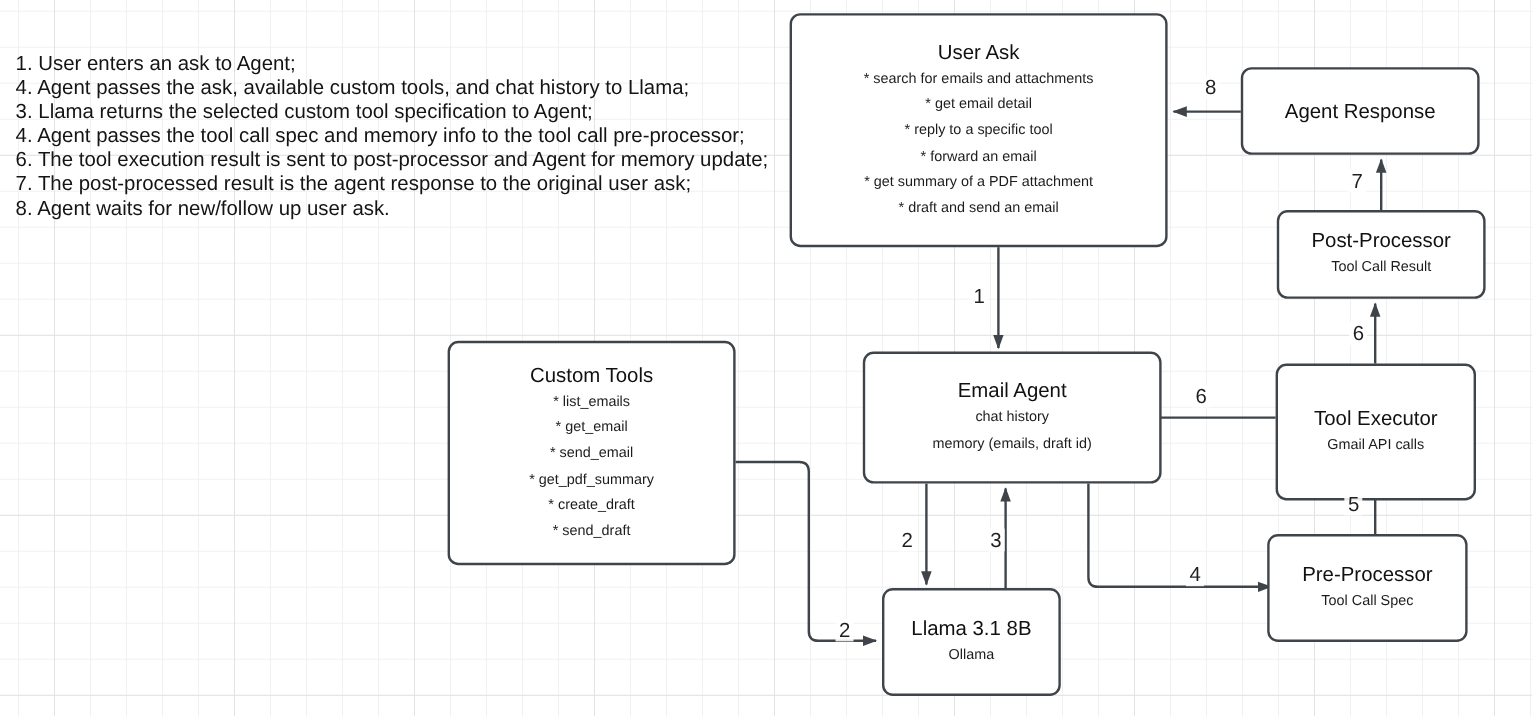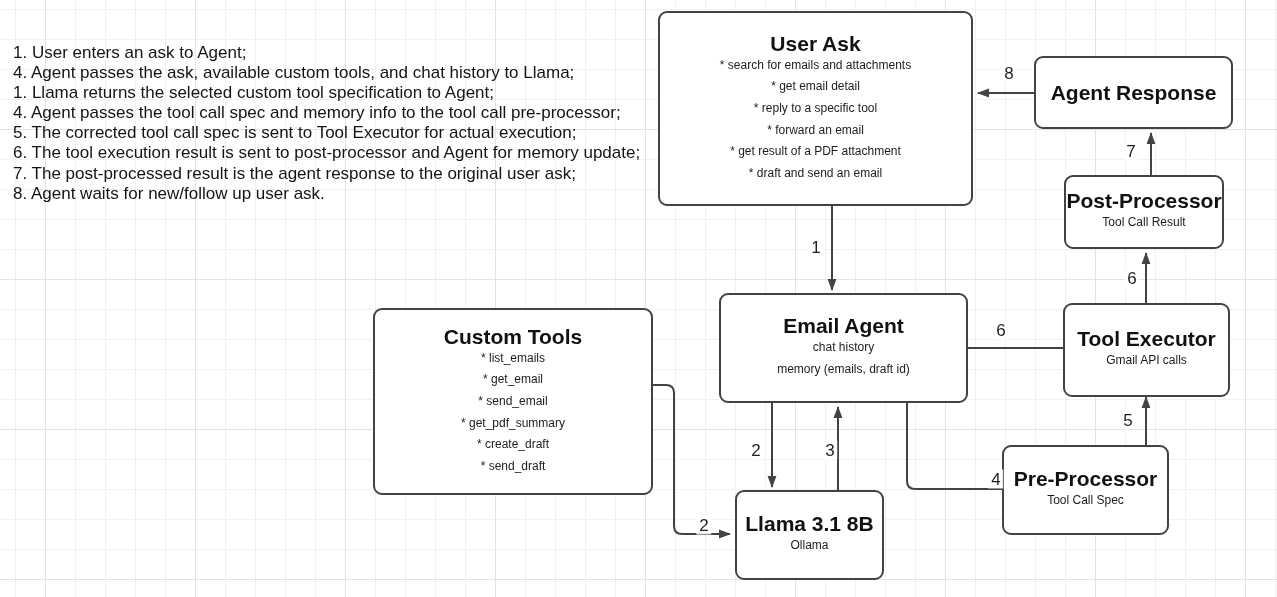--- a/index.html
+++ b/index.html
@@ -48,22 +48,22 @@
     background: #ffffff;
     border: 2px solid #3e444a;
     border-radius: 9px;
     display: flex;
     flex-direction: column;
     align-items: center;
     justify-content: center;
     text-align: center;
   }
   .node-title {
-    font-weight: bold;
-    font-size: 21px;
+    font-weight: normal;
+    font-size: 17px;
     line-height: 22px;
     color: #111111;
   }
   .node-line {
     font-size: 12px;
     line-height: 21.6px;
     color: #1c1c1c;
   }
   .edge-label {
     position: absolute;
@@ -76,23 +76,22 @@
   }
 </style>
 </head>
 <body>
 
 <div class="canvas">
 
   <div class="instructions">
     <div class="instr-line">1. User enters an ask to Agent;</div>
     <div class="instr-line">4. Agent passes the ask, available custom tools, and chat history to Llama;</div>
-    <div class="instr-line">1. Llama returns the selected custom tool specification to Agent;</div>
+    <div class="instr-line">3. Llama returns the selected custom tool specification to Agent;</div>
     <div class="instr-line">4. Agent passes the tool call spec and memory info to the tool call pre-processor;</div>
-    <div class="instr-line">5. The corrected tool call spec is sent to Tool Executor for actual execution;</div>
     <div class="instr-line">6. The tool execution result is sent to post-processor and Agent for memory update;</div>
     <div class="instr-line">7. The post-processed result is the agent response to the original user ask;</div>
     <div class="instr-line">8. Agent waits for new/follow up user ask.</div>
   </div>
 
   <svg class="edges-svg" viewBox="0 0 1277 597">
     <defs>
       <marker id="arrow" markerUnits="userSpaceOnUse" markerWidth="13" markerHeight="11" refX="11" refY="5" orient="auto">
         <path d="M0,0.6 L12,5 L0,9.4 Z" fill="#3e444a"></path>
       </marker>
@@ -108,50 +107,50 @@
     <path class="edge-path" d="M1151,175 L1151,133" marker-end="url(#arrow)"></path>
     <path class="edge-path" d="M1034,93 L978,93" marker-end="url(#arrow)"></path>
   </svg>
 
   <div class="node" style="left:658px; top:11px; width:315px; height:195px;">
     <div class="node-title">User Ask</div>
     <div class="node-line">* search for emails and attachments</div>
     <div class="node-line">* get email detail</div>
     <div class="node-line">* reply to a specific tool</div>
     <div class="node-line">* forward an email</div>
-    <div class="node-line">* get result of a PDF attachment</div>
+    <div class="node-line">* get summary of a PDF attachment</div>
     <div class="node-line">* draft and send an email</div>
   </div>
 
   <div class="node" style="left:1034px; top:56px; width:199px; height:73px;">
     <div class="node-title">Agent Response</div>
   </div>
 
-  <div class="node" style="left:1064px; top:175px; width:160px; height:74px;">
+  <div class="node" style="left:1064px; top:175px; width:174px; height:74px;">
     <div class="node-title">Post-Processor</div>
     <div class="node-line">Tool Call Result</div>
   </div>
 
-  <div class="node" style="left:1063px; top:303px; width:167px; height:94px;justify-content:center;">
+  <div class="node" style="left:1063px; top:303px; width:167px; height:114px;justify-content:center;">
     <div class="node-title">Tool Executor</div>
     <div class="node-line">Gmail API calls</div>
   </div>
 
-  <div class="node" style="left:1002px; top:445px; width:167px; height:90px;">
+  <div class="node" style="left:1056px; top:445px; width:167px; height:90px;">
     <div class="node-title">Pre-Processor</div>
     <div class="node-line">Tool Call Spec</div>
   </div>
 
   <div class="node" style="left:719px; top:293px; width:249px; height:110px;">
     <div class="node-title">Email Agent</div>
     <div class="node-line">chat history</div>
     <div class="node-line">memory (emails, draft id)</div>
   </div>
 
-  <div class="node" style="left:373px; top:308px; width:280px; height:187px;">
+  <div class="node" style="left:373px; top:284px; width:240px; height:187px;">
     <div class="node-title">Custom Tools</div>
     <div class="node-line">* list_emails</div>
     <div class="node-line">* get_email</div>
     <div class="node-line">* send_email</div>
     <div class="node-line">* get_pdf_summary</div>
     <div class="node-line">* create_draft</div>
     <div class="node-line">* send_draft</div>
   </div>
 
   <div class="node" style="left:735px; top:490px; width:149px; height:90px;text-align:right;">

